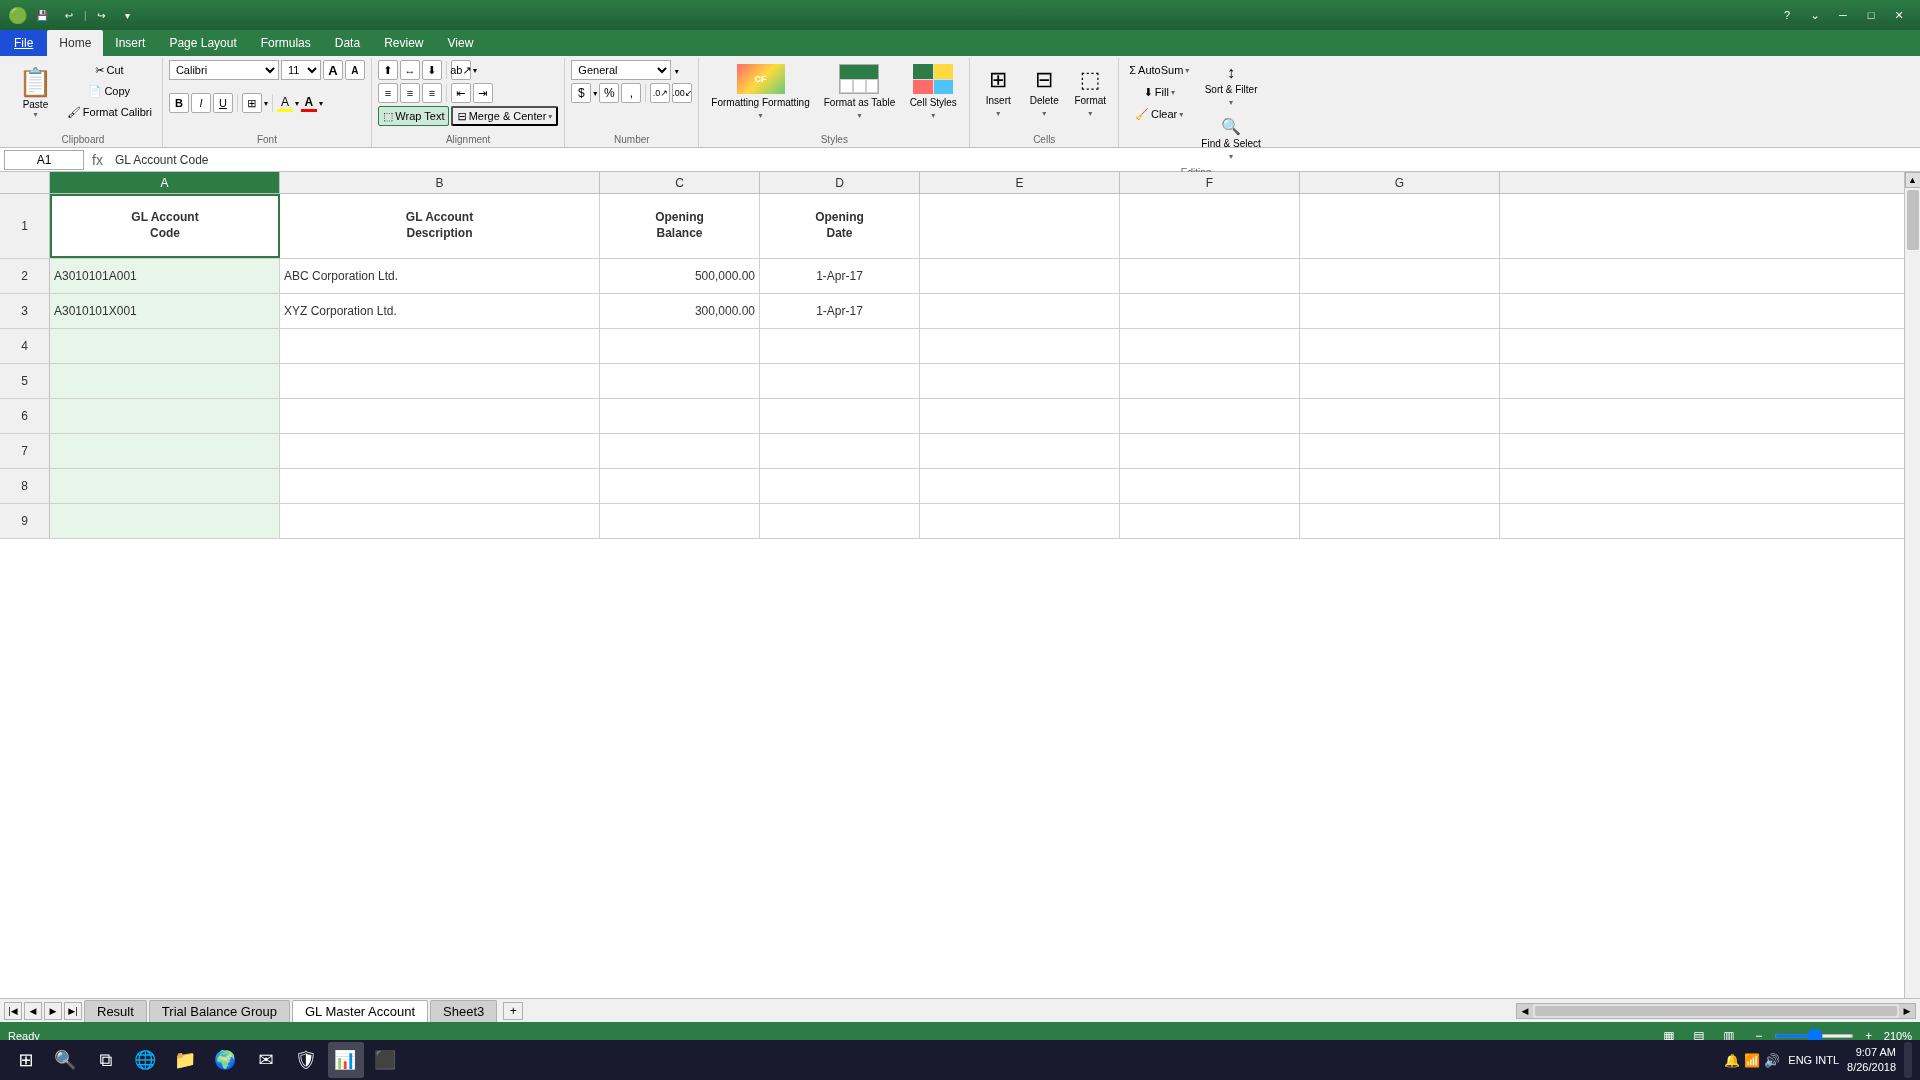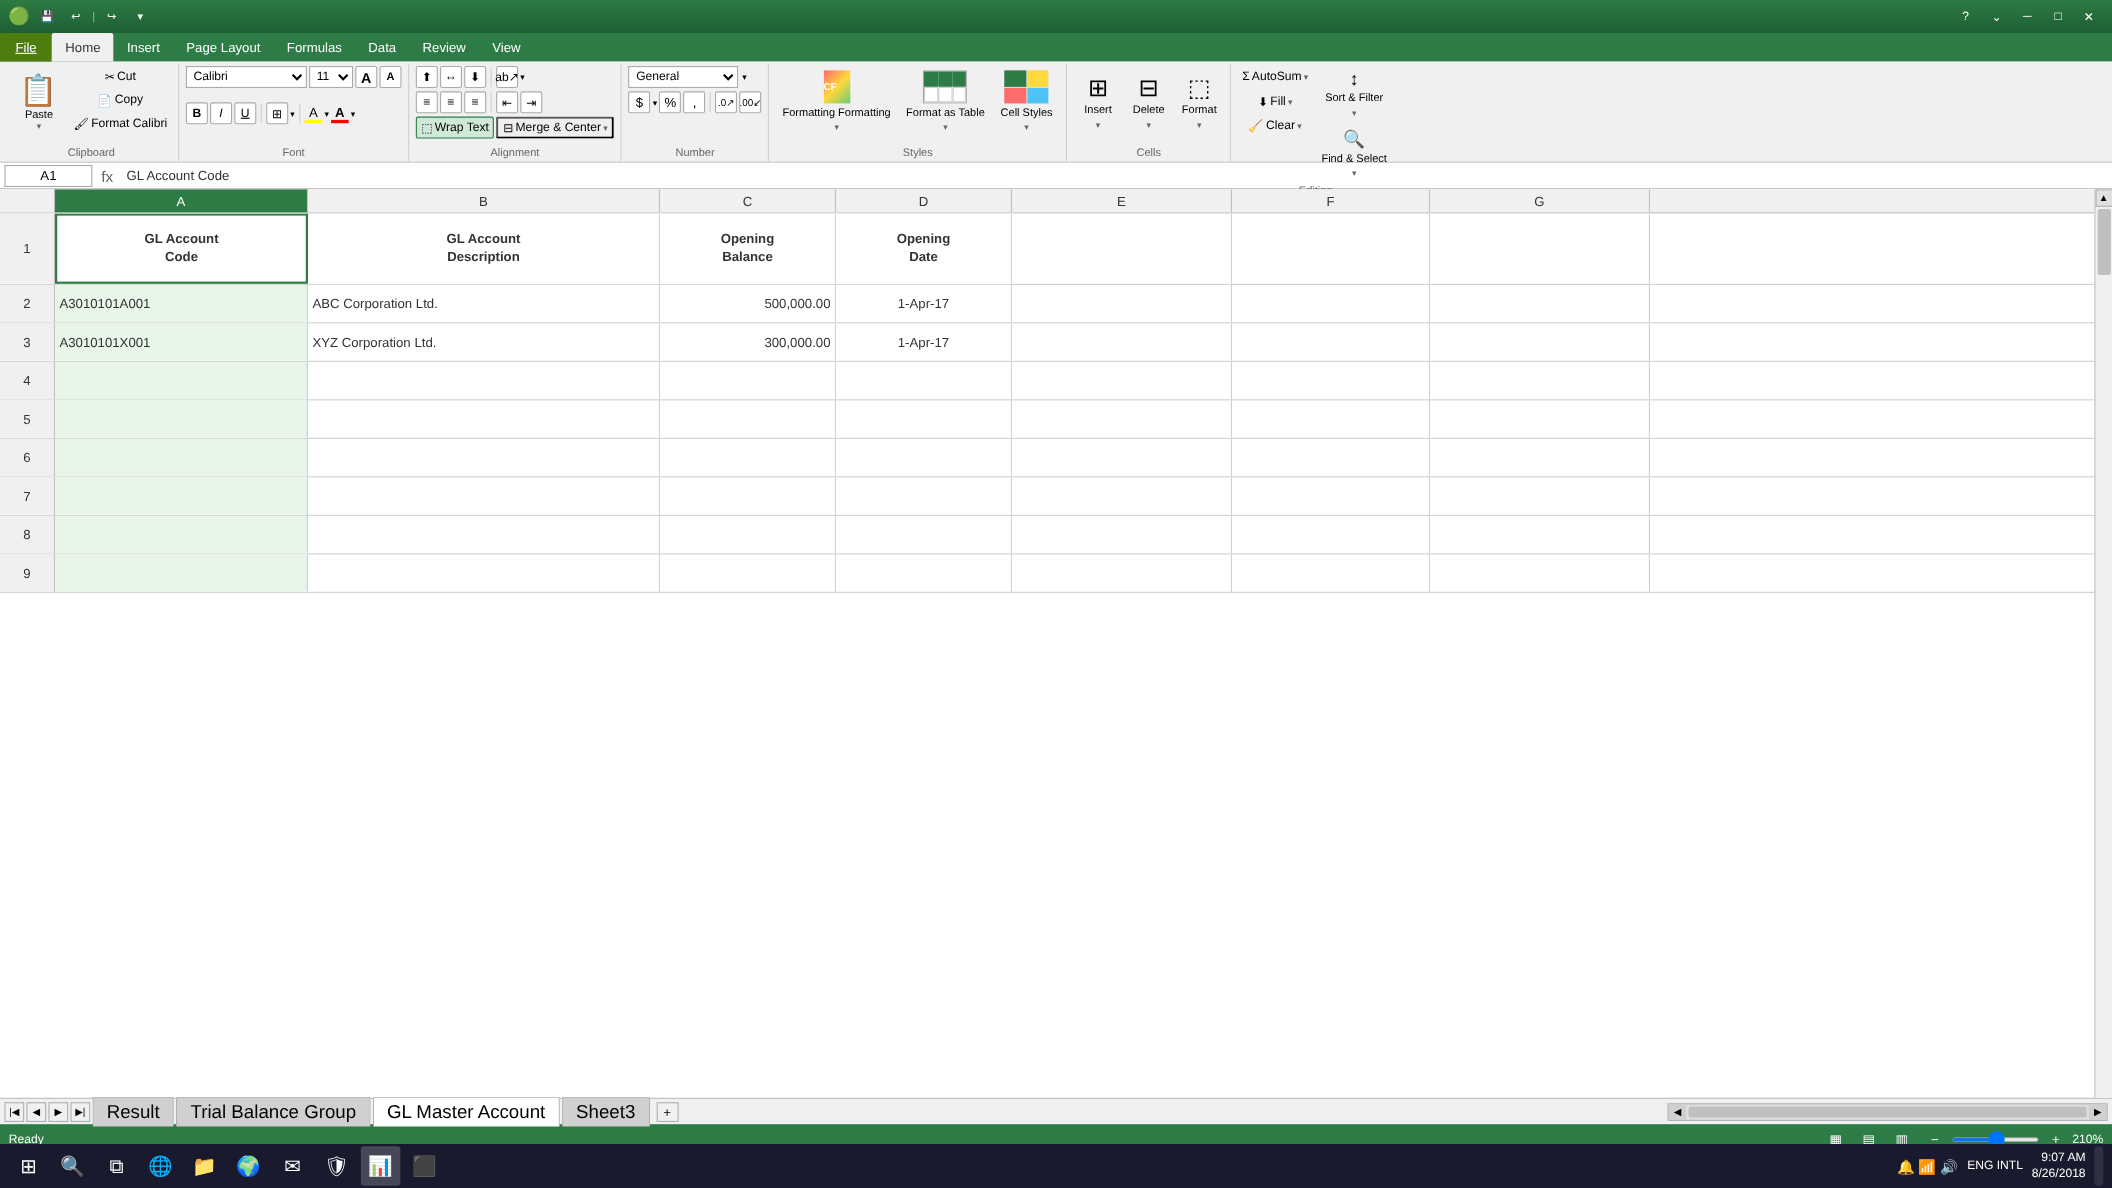--- a/index.html
+++ b/index.html
@@ -34,21 +34,21 @@
       padding: 4px 12px;
       cursor: pointer;
       color: white;
       font-size: 12px;
       height: 26px;
       display: flex;
       align-items: center;
       border-radius: 2px 2px 0 0;
     }
     .ribbon-tab.active { background: #f0f0f0; color: #333; font-weight: 400; }
-    .file-tab { background: #4d7c0f; color: white; padding: 4px 14px; text-decoration: underline; }
+    .file-tab { background: #1d4ed8; color: white; padding: 4px 14px; text-decoration: underline; }
 
     
     #ribbon {
       background: #f0f0f0;
       border-bottom: 1px solid #c0c0c0;
       display: flex;
       align-items: stretch;
       padding: 2px 4px 0 4px;
       height: 92px;
     }
@@ -295,21 +295,21 @@
       cursor: pointer;
       display: flex; align-items: center; justify-content: center;
       font-size: 9px;
       margin-right: 2px;
     }
     .sheet-tab {
       padding: 3px 12px;
       border: 1px solid #b0b0b0;
       border-bottom: none;
       cursor: pointer;
-      font-size: 17px;
+      font-size: 13px;
       background: #d0d0d0;
       margin-right: 2px;
       border-radius: 2px 2px 0 0;
     }
     .sheet-tab.active { background: white; font-weight: 400; }
     .new-sheet-btn {
       width: 20px; height: 18px;
       background: transparent;
       border: 1px solid #b0b0b0;
       cursor: pointer;
@@ -539,21 +539,21 @@
         <button class="format-btn" style="font-size:9px;">.0↗</button>
         <button class="format-btn" style="font-size:9px;">.00↙</button>
       </div>
     </div>
     <div class="ribbon-group-label">Number</div>
   </div>
 
   <div class="ribbon-group">
     <div class="ribbon-group-content">
       <div class="styles-btn-large">
-        <div style="width:24px;height:36px;background:linear-gradient(135deg,#ff6b6b,#ffd93d,#6bcb77);border-radius:0;display:flex;align-items:center;">
+        <div style="width:48px;height:36px;background:linear-gradient(135deg,#ff6b6b,#ffd93d,#6bcb77);border-radius:0;display:flex;align-items:center;justify-content:center;">
           <span style="font-size:9px;color:white;font-weight:bold;">CF</span>
         </div>
         <div style="font-size:10px;line-height:1.1;text-align:center;">Formatting Formatting</div>
         <span class="dropdown-arrow">▾</span>
       </div>
       <div class="styles-btn-large">
         <div style="width:40px;height:36px;background:#e8f5e9;border:1px solid #aaa;display:grid;grid-template-columns:1fr 1fr 1fr;grid-template-rows:1fr 1fr;">
           <div style="background:#2d7b45;"></div>
             <div style="background:#2d7b45;"></div>
             <div style="background:#2d7b45;"></div>

